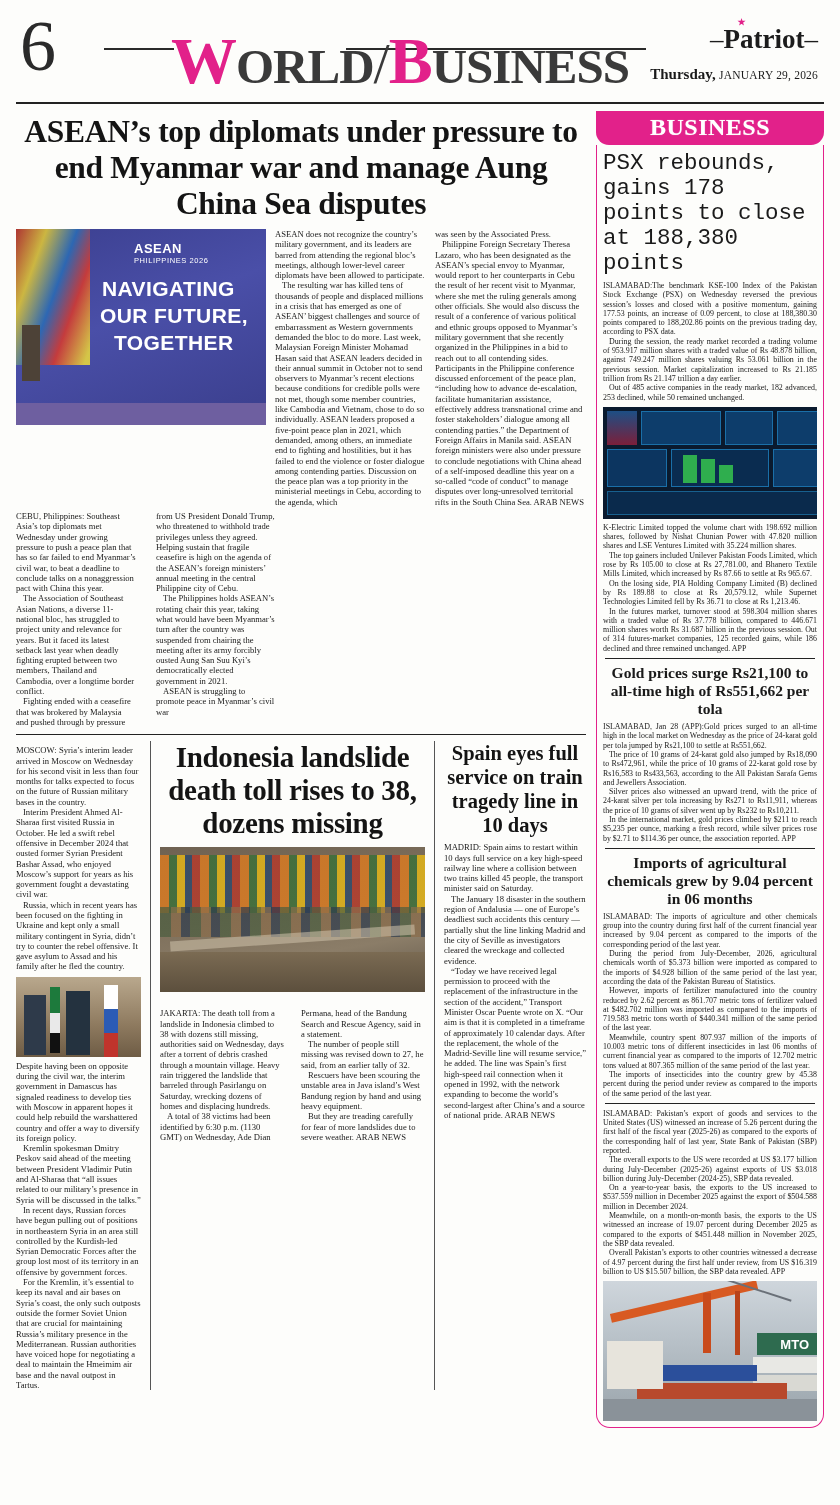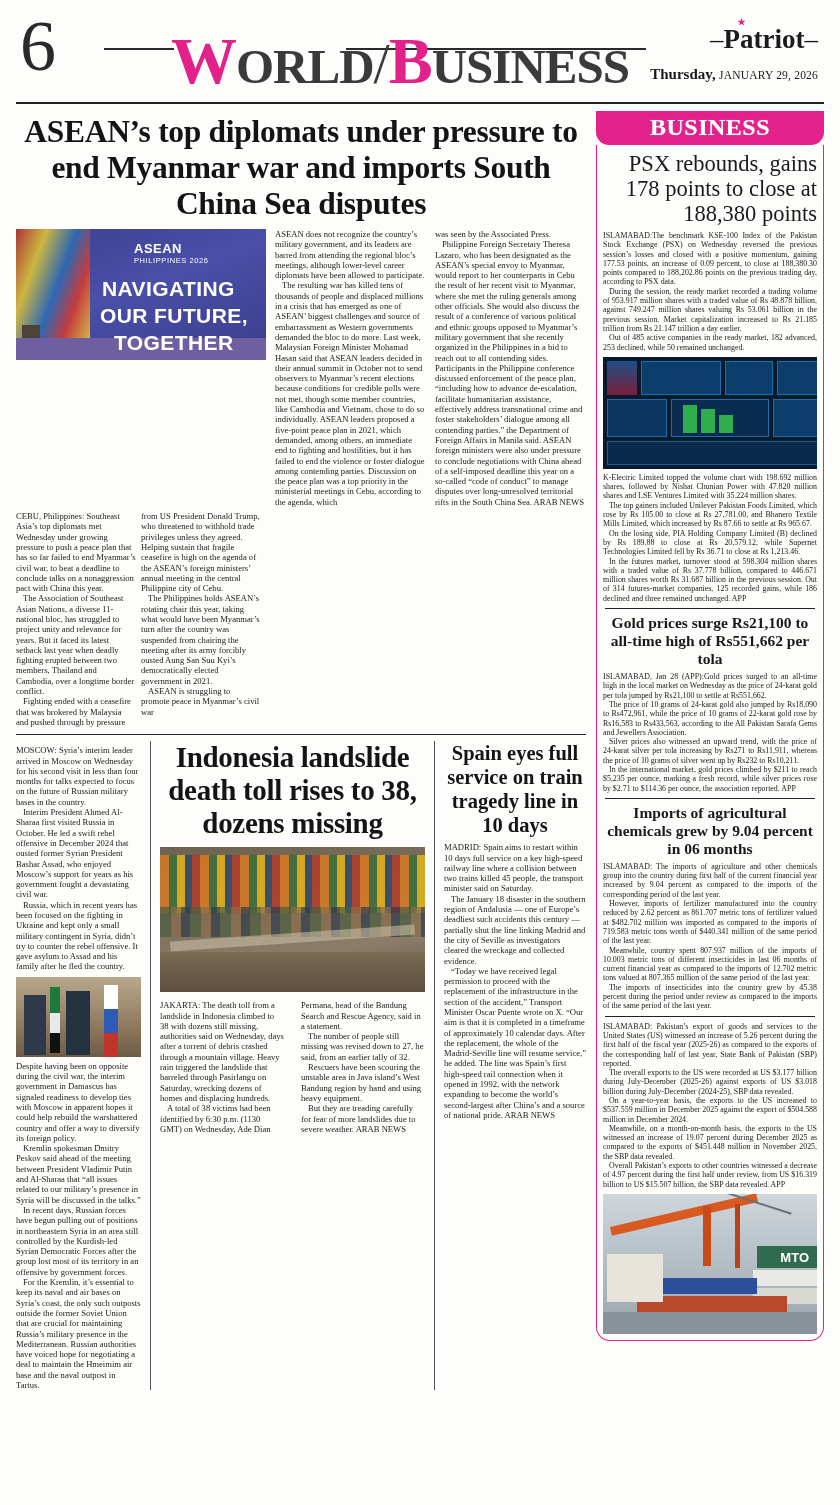--- a/index.html
+++ b/index.html
@@ -64,21 +64,21 @@
 
   
   .biz-badge {
     background:#e2218a; color:#fff; text-align:center;
     font-family:"Liberation Serif",serif; font-weight:700;
     font-size:24px; line-height:30px; border-radius:0 0 13px 13px;
     letter-spacing:.5px; padding:1px 0 3px 0;
     text-shadow:0 0 1px rgba(255,255,255,.5);
   }
   .biz-frame { border:1.2px solid #e2218a; border-top:none; border-radius:0 0 14px 14px; padding:3px 6px 6px 6px; }
-  .biz-head { text-align:right; font-weight:400; font-family:Liberation Serif, serif; }
+  .biz-head { text-align:left; font-weight:400; font-family:Liberation Mono, monospace; }
   .biz-h1 { font-size:22.5px; line-height:25px; margin:3px 0 5px 0; }
   .biz-sub { font-weight:700; font-size:15.5px; line-height:18px; text-align:center; margin:5px 0 4px 0; }
   .biz-rule { border-top:1.3px solid #222; margin:5px 2px; }
   .biz-txt p { font-size:7.9px; line-height:9.3px; text-align:justify; margin:0; text-indent:6px; }
   .biz-txt p:first-child { text-indent:0; }
 
   .hr-thin { border-top:1px solid #333; margin:5px 0; }
   .hr-med { border-top:1.8px solid #222; margin:7px 0 6px 0; }
   .vdiv { border-left:1px solid #555; }
 </style>
@@ -105,24 +105,24 @@
       </div>
     </div>
   </div>
   <div class="hr-thick"></div>
 
   <div class="body-grid">
 
     <div class="left-zone">
 
       <div>
-        <h1 class="hl hl-main">ASEAN’s top diplomats under pressure to end Myanmar war and imports South China Sea disputes</h1>
+        <h1 class="hl hl-main">ASEAN’s top diplomats under pressure to end Myanmar war and manage Aung China Sea disputes</h1>
         <div style="display:flex; gap:9px; margin-top:7px;">
 
-          <div class="photo" style="width:250px;height:131px;background:linear-gradient(160deg,#3b3f8f 0%,#4a4fa8 45%,#3a3e8c 100%);flex:0 0 250px;">
+          <div class="photo" style="width:250px;height:196px;background:linear-gradient(160deg,#3b3f8f 0%,#4a4fa8 45%,#3a3e8c 100%);flex:0 0 250px;">
             <div style="position:absolute;left:0;top:0;width:74px;height:136px;background:linear-gradient(110deg,#b8342b,#d8c03a 25%,#2b6ab5 50%,#cf3a34 70%,#e0d040 95%);opacity:.92;"></div>
             <div style="position:absolute;left:6px;top:96px;width:18px;height:56px;background:#4d4237;"></div>
             <div style="position:absolute;left:0;bottom:0;width:100%;height:22px;background:#6e5fa0;"></div>
             <div class="ph-lbl" style="left:118px;top:12px;font-size:13px;font-weight:700;letter-spacing:.5px;">ASEAN</div>
             <div class="ph-lbl" style="left:118px;top:27px;font-size:7.5px;letter-spacing:.6px;">PHILIPPINES 2026</div>
             <div class="ph-lbl" style="left:86px;top:48px;font-size:21px;font-weight:700;letter-spacing:.4px;">NAVIGATING</div>
             <div class="ph-lbl" style="left:84px;top:75px;font-size:21px;font-weight:700;letter-spacing:.4px;">OUR FUTURE,</div>
             <div class="ph-lbl" style="left:98px;top:102px;font-size:21px;font-weight:700;letter-spacing:.4px;">TOGETHER</div>
           </div>
 
@@ -131,21 +131,21 @@
               <p>ASEAN does not recognize the country’s military government, and its leaders are barred from attending the regional bloc’s meetings, although lower-level career diplomats have been allowed to participate.</p>
               <p>The resulting war has killed tens of thousands of people and displaced millions in a crisis that has emerged as one of ASEAN’ biggest challenges and source of embarrassment as Western governments demanded the bloc to do more. Last week, Malaysian Foreign Minister Mohamad Hasan said that ASEAN leaders decided in their annual summit in October not to send observers to Myanmar’s recent elections because conditions for credible polls were not met, though some member countries, like Cambodia and Vietnam, chose to do so individually. ASEAN leaders proposed a five-point peace plan in 2021, which demanded, among others, an immediate end to fighting and hostilities, but it has failed to end the violence or foster dialogue among contending parties. Discussion on the peace plan was a top priority in the ministerial meetings in Cebu, according to the agenda, which</p>
             </div>
             <div class="txt" style="flex:1;">
               <p>was seen by the Associated Press.</p>
               <p>Philippine Foreign Secretary Theresa Lazaro, who has been designated as the ASEAN’s special envoy to Myanmar, would report to her counterparts in Cebu the result of her recent visit to Myanmar, where she met the ruling generals among other officials. She would also discuss the result of a conference of various political and ethnic groups opposed to Myanmar’s military government that she recently organized in the Philippines in a bid to reach out to all contending sides. Participants in the Philippine conference discussed enforcement of the peace plan, “including how to advance de-escalation, facilitate humanitarian assistance, effectively address transnational crime and foster stakeholders’ dialogue among all contending parties.” the Department of Foreign Affairs in Manila said. ASEAN foreign ministers were also under pressure to conclude negotiations with China ahead of a self-imposed deadline this year on a so-called “code of conduct” to manage disputes over long-unresolved territorial rifts in the South China Sea. ARAB NEWS</p>
             </div>
           </div>
         </div>
 
-        <div style="display:flex;gap:5px;margin-top:4px;">
+        <div style="display:flex;gap:20px;margin-top:4px;">
           <div class="txt" style="width:120px;">
             <p>CEBU, Philippines: Southeast Asia’s top diplomats met Wednesday under growing pressure to push a peace plan that has so far failed to end Myanmar’s civil war, to beat a deadline to conclude talks on a nonaggression pact with China this year.</p>
             <p>The Association of Southeast Asian Nations, a diverse 11-national bloc, has struggled to project unity and relevance for years. But it faced its latest setback last year when deadly fighting erupted between two members, Thailand and Cambodia, over a longtime border conflict.</p>
             <p>Fighting ended with a ceasefire that was brokered by Malaysia and pushed through by pressure</p>
           </div>
           <div class="txt" style="width:120px;">
             <p>from US President Donald Trump, who threatened to withhold trade privileges unless they agreed. Helping sustain that fragile ceasefire is high on the agenda of the ASEAN’s foreign ministers’ annual meeting in the central Philippine city of Cebu.</p>
             <p>The Philippines holds ASEAN’s rotating chair this year, taking what would have been Myanmar’s turn after the country was suspended from chairing the meeting after its army forcibly ousted Aung San Suu Kyi’s democratically elected government in 2021.</p>
             <p>ASEAN is struggling to promote peace in Myanmar’s civil war</p>
           </div>
@@ -183,21 +183,21 @@
         <div class="vdiv"></div>
 
         <div style="width:265px;">
           <h1 class="hl hl-mid">Indonesia landslide death toll rises to 38, dozens missing</h1>
           <div class="photo" style="width:265px;height:145px;margin-top:7px;background:linear-gradient(170deg,#6f6252 0%,#7d6f5b 40%,#8b7d68 70%,#5f5547 100%);">
             <div style="position:absolute;left:0;top:8px;width:100%;height:58px;background:repeating-linear-gradient(90deg,#d77a22 0 9px,#3c6f3a 9px 17px,#e2b418 17px 25px,#2f4a6b 25px 32px,#b33b2c 32px 40px);opacity:.85;"></div>
             <div style="position:absolute;left:0;top:60px;width:100%;height:30px;background:repeating-linear-gradient(90deg,#4a5d3f 0 11px,#8a6c4a 11px 21px,#2d3b4d 21px 30px);opacity:.7;"></div>
             <div style="position:absolute;left:10px;top:86px;width:245px;height:10px;background:#cfc2ac;opacity:.55;transform:rotate(-4deg);"></div>
             <div style="position:absolute;left:0;bottom:0;width:100%;height:40px;background:linear-gradient(180deg,#7b6b53,#5c4f3d);"></div>
           </div>
-          <div style="display:flex;gap:17px;margin-top:8px;">
+          <div style="display:flex;gap:17px;margin-top:16px;">
             <div class="txt" style="flex:1;">
               <p>JAKARTA: The death toll from a landslide in Indonesia climbed to 38 with dozens still missing, authorities said on Wednesday, days after a torrent of debris crashed through a mountain village. Heavy rain triggered the landslide that barreled through Pasirlangu on Saturday, wrecking dozens of homes and displacing hundreds.</p>
               <p>A total of 38 victims had been identified by 6:30 p.m. (1130 GMT) on Wednesday, Ade Dian</p>
             </div>
             <div class="txt" style="flex:1;">
               <p>Permana, head of the Bandung Search and Rescue Agency, said in a statement.</p>
               <p>The number of people still missing was revised down to 27, he said, from an earlier tally of 32.</p>
               <p>Rescuers have been scouring the unstable area in Java island’s West Bandung region by hand and using heavy equipment.</p>
               <p>But they are treading carefully for fear of more landslides due to severe weather. ARAB NEWS</p>
             </div>
@@ -257,20 +257,21 @@
           <p>The price of 10 grams of 24-karat gold also jumped by Rs18,090 to Rs472,961, while the price of 10 grams of 22-karat gold rose by Rs16,583 to Rs433,563, according to the All Pakistan Sarafa Gems and Jewellers Association.</p>
           <p>Silver prices also witnessed an upward trend, with the price of 24-karat silver per tola increasing by Rs271 to Rs11,911, whereas the price of 10 grams of silver went up by Rs232 to Rs10,211.</p>
           <p>In the international market, gold prices climbed by $211 to reach $5,235 per ounce, marking a fresh record, while silver prices rose by $2.71 to $114.36 per ounce, the association reported. APP</p>
         </div>
 
         <div class="biz-rule"></div>
 
         <h1 class="biz-sub">Imports of agricultural chemicals grew by 9.04 percent in 06 months</h1>
         <div class="biz-txt">
           <p>ISLAMABAD: The imports of agriculture and other chemicals group into the country during first half of the current financial year increased by 9.04 percent as compared to the imports of the corresponding period of the last year.</p>
+          <p>During the period from July-December, 2026, agricultural chemicals worth of $5.373 billion were imported as compared to the imports of $4.928 billion of the same period of the last year, according the data of the Pakistan Bureau of Statistics.</p>
           <p>However, imports of fertilizer manufactured into the country reduced by 2.62 percent as 861.707 metric tons of fertilizer valued at $482.702 million was imported as compared to the imports of 719.583 metric tons worth of $440.341 million of the same period of the last year.</p>
           <p>Meanwhile, country spent 807.937 million of the imports of 10.003 metric tons of different insecticides in last 06 months of current financial year as compared to the imports of 12.702 metric tons valued at 807.365 million of the same period of the last year.</p>
           <p>The imports of insecticides into the country grew by 45.38 percent during the period under review as compared to the imports of the same period of the last year.</p>
         </div>
 
         <div class="biz-rule"></div>
 
         <div class="biz-txt">
           <p>ISLAMABAD: Pakistan’s export of goods and services to the United States (US) witnessed an increase of 5.26 percent during the first half of the fiscal year (2025-26) as compared to the exports of the corresponding half of last year, State Bank of Pakistan (SBP) reported.</p>
           <p>The overall exports to the US were recorded at US $3.177 billion during July-December (2025-26) against exports of US $3.018 billion during July-December (2024-25), SBP data revealed.</p>

